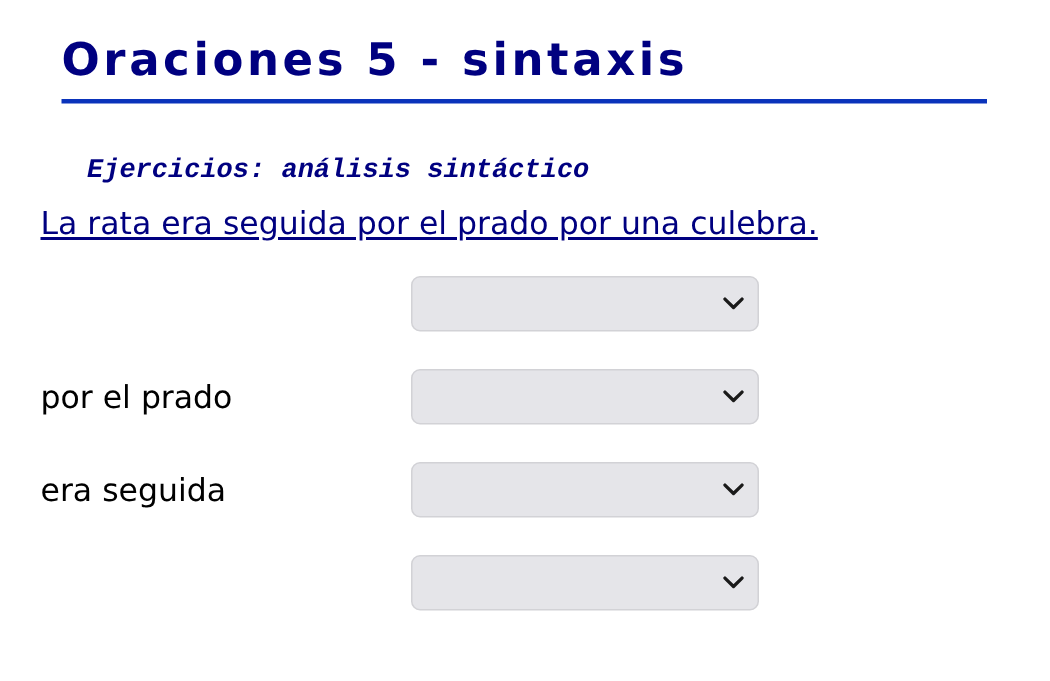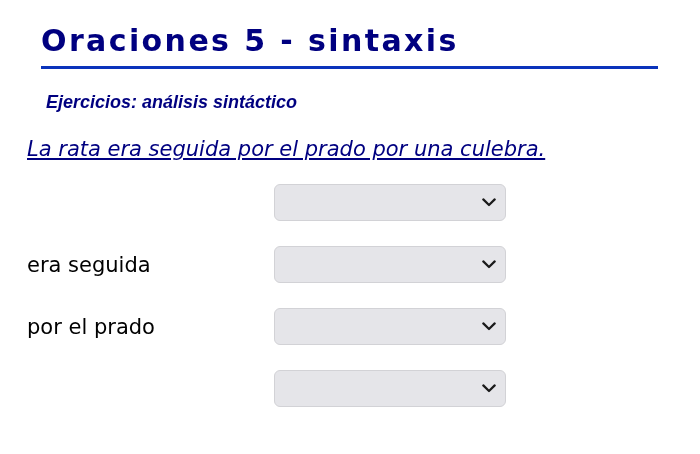--- a/index.html
+++ b/index.html
@@ -46,22 +46,22 @@
     width: 617px;
     height: 3px;
     background: #0a33bb;
   }
 
   
   .subtitle {
     position: absolute;
     left: 42px;
     top: 86px;
-    margin: 4px;
-    font-family: Liberation Sans, sans-serif;
+    margin: 16px;
+    font-family: Liberation Mono, monospace;
     font-size: 18px;
     font-weight: bold;
     font-style: italic;
     color: #000080;
     line-height: 24px;
     white-space: nowrap;
     text-align: center;
   }
 
   
@@ -70,21 +70,20 @@
     left: 27px;
     top: 136px;
     font-family: "DejaVu Sans", sans-serif;
     font-size: 21px;
     font-weight: normal;
     color: #000080;
     text-decoration: underline;
     line-height: 27px;
     white-space: nowrap;
     cursor: pointer;
-    font-style: italic;
   }
 
   
   .rows {
     position: absolute;
     left: 0;
     top: 184px;
     width: 700px;
   }
   .row {
@@ -171,35 +170,35 @@
         </select>
         <span class="chevron">
           <svg width="14" height="9" viewBox="0 0 14 9" aria-hidden="true">
             <path d="M1.3 1.4 L7 7 L12.7 1.4" fill="none" stroke="#1a1a1a" stroke-width="2.2" stroke-linecap="round" stroke-linejoin="round"></path>
           </svg>
         </span>
       </div>
     </div>
 
     <div class="row">
+      <div class="row-label">por el prado</div>
+      <div class="select-wrap">
+        <select class="row-select">
+          <option value=""></option>
+        </select>
+        <span class="chevron">
+          <svg width="14" height="9" viewBox="0 0 14 9" aria-hidden="true">
+            <path d="M1.3 1.4 L7 7 L12.7 1.4" fill="none" stroke="#1a1a1a" stroke-width="2.2" stroke-linecap="round" stroke-linejoin="round"></path>
+          </svg>
+        </span>
+      </div>
+    </div>
+
+    <div class="row">
       <div class="row-label">era seguida</div>
-      <div class="select-wrap">
-        <select class="row-select">
-          <option value=""></option>
-        </select>
-        <span class="chevron">
-          <svg width="14" height="9" viewBox="0 0 14 9" aria-hidden="true">
-            <path d="M1.3 1.4 L7 7 L12.7 1.4" fill="none" stroke="#1a1a1a" stroke-width="2.2" stroke-linecap="round" stroke-linejoin="round"></path>
-          </svg>
-        </span>
-      </div>
-    </div>
-
-    <div class="row">
-      <div class="row-label">por el prado</div>
       <div class="select-wrap">
         <select class="row-select">
           <option value=""></option>
         </select>
         <span class="chevron">
           <svg width="14" height="9" viewBox="0 0 14 9" aria-hidden="true">
             <path d="M1.3 1.4 L7 7 L12.7 1.4" fill="none" stroke="#1a1a1a" stroke-width="2.2" stroke-linecap="round" stroke-linejoin="round"></path>
           </svg>
         </span>
       </div>

